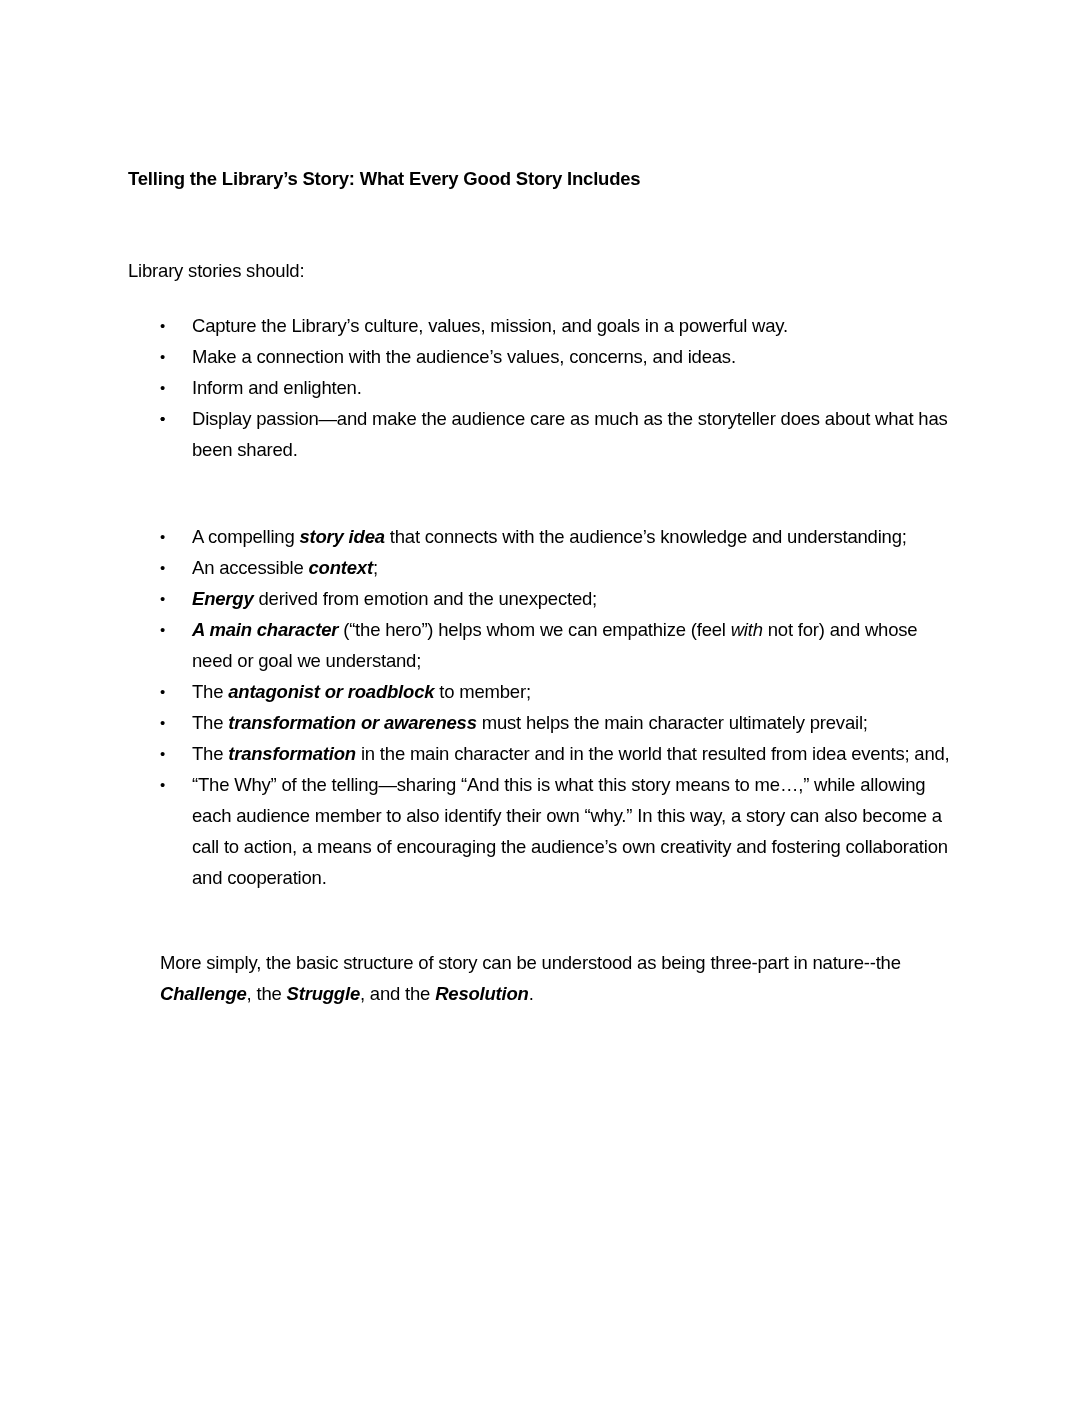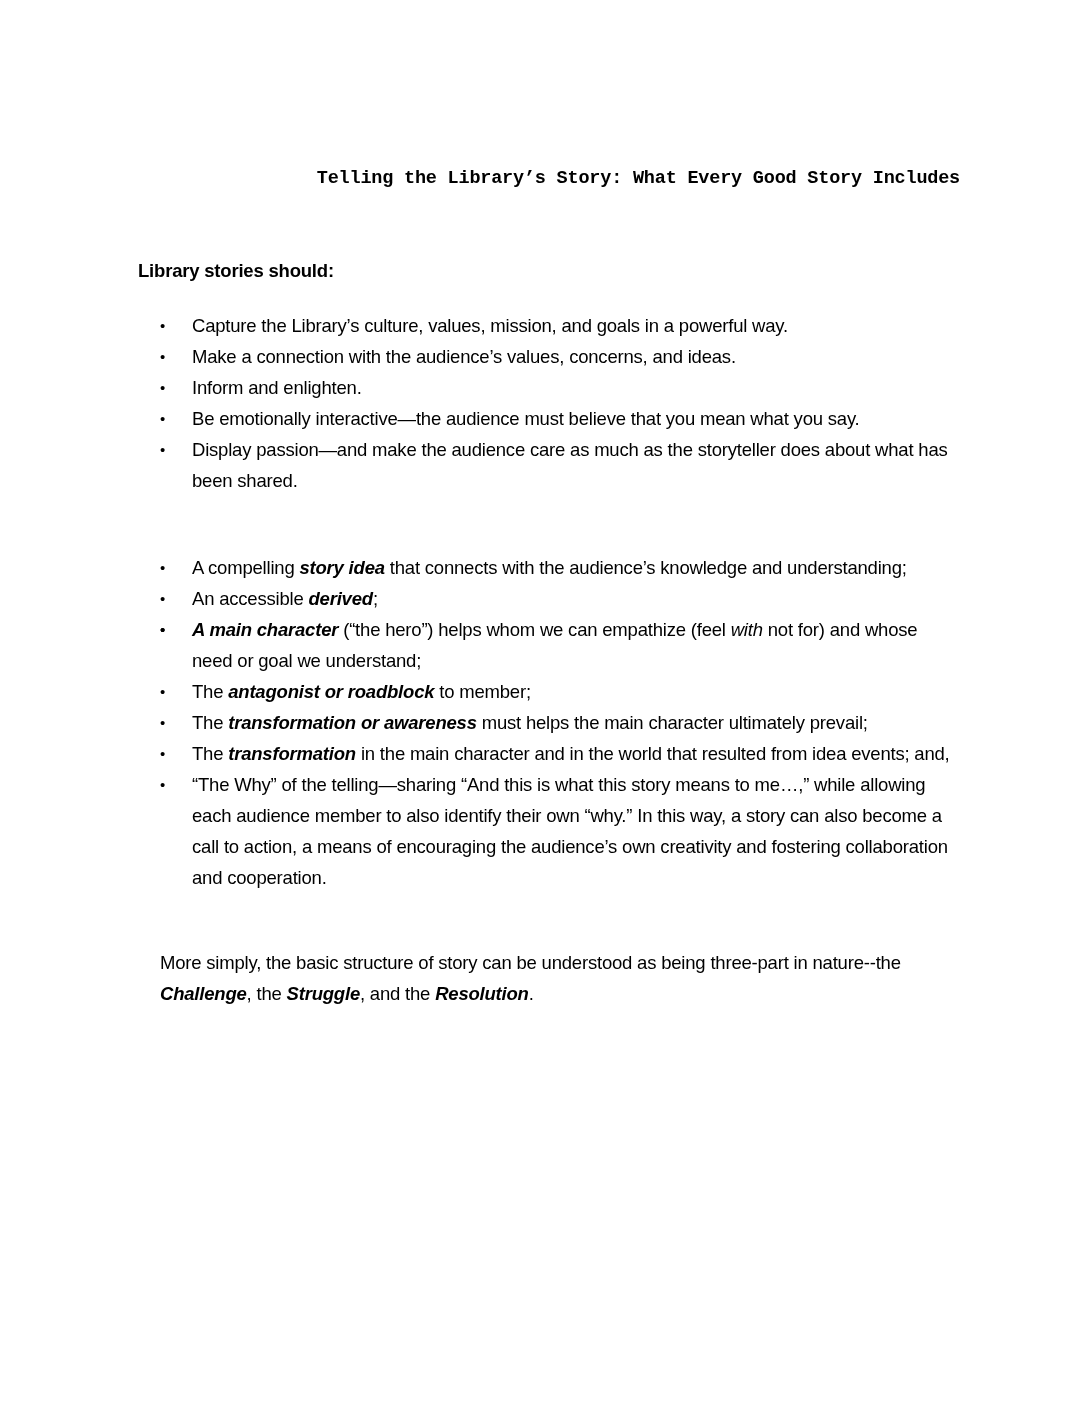--- a/index.html
+++ b/index.html
@@ -19,27 +19,26 @@
     width: 1088px;
     height: 1408px;
     padding: 163px 128px 0 128px;
     background: #ffffff;
     font-size: 18.5px;
     line-height: 31px;
     letter-spacing: -0.2px;
   }
   .doc-title {
     font-weight: 700;
-    text-align: right;
+    text-align: left;
     margin: 0 0 61px 0;
-    font-family: Liberation Mono, monospace;
   }
   .section-heading {
-    font-weight: 700;
-    margin: 10px;
+    font-weight: 400;
+    margin: 0;
   }
   .section-heading.h1 { margin-bottom: 24px; }
   .section-heading.h2 { margin-bottom: 32px; }
   ul.bullet-list {
     list-style: none;
     margin: 0;
     padding: 0;
   }
   ul.bullet-list.first { margin-bottom: 56px; }
   ul.bullet-list.second { margin-bottom: 54px; }
@@ -78,40 +77,40 @@
     <li>
       <span class="dot">•</span>
       <span><span>Make a connection with the audience’s values, concerns, and ideas.</span></span>
     </li>
     <li>
       <span class="dot">•</span>
       <span><span>Inform and enlighten.</span></span>
     </li>
     <li>
       <span class="dot">•</span>
-      <span><span>Be emotionally interactive—the audience must believe that you mean what you say.</span></span>
     </li>
     <li>
       <span class="dot">•</span>
       <span><span>Display passion—and make the audience care as much as the storyteller does about what has been shared.</span></span>
     </li>
   </ul>
 
 
   <ul class="bullet-list second">
     <li>
       <span class="dot">•</span>
       <span><span>A compelling </span><span class="b">story idea</span><span> that connects with the audience’s knowledge and understanding;</span></span>
     </li>
     <li>
       <span class="dot">•</span>
-      <span><span>An accessible </span><span class="b">derived</span><span>;</span></span>
+      <span><span>An accessible </span><span class="b">context</span><span>;</span></span>
     </li>
     <li>
       <span class="dot">•</span>
+      <span><span class="b">Energy</span><span> derived from emotion and the unexpected;</span></span>
     </li>
     <li>
       <span class="dot">•</span>
       <span><span class="b">A main character</span><span> (“the hero”) helps whom we can empathize (feel </span><span class="i">with</span><span> not for) and whose need or goal we understand;</span></span>
     </li>
     <li>
       <span class="dot">•</span>
       <span><span>The </span><span class="b">antagonist or roadblock</span><span> to member;</span></span>
     </li>
     <li>

